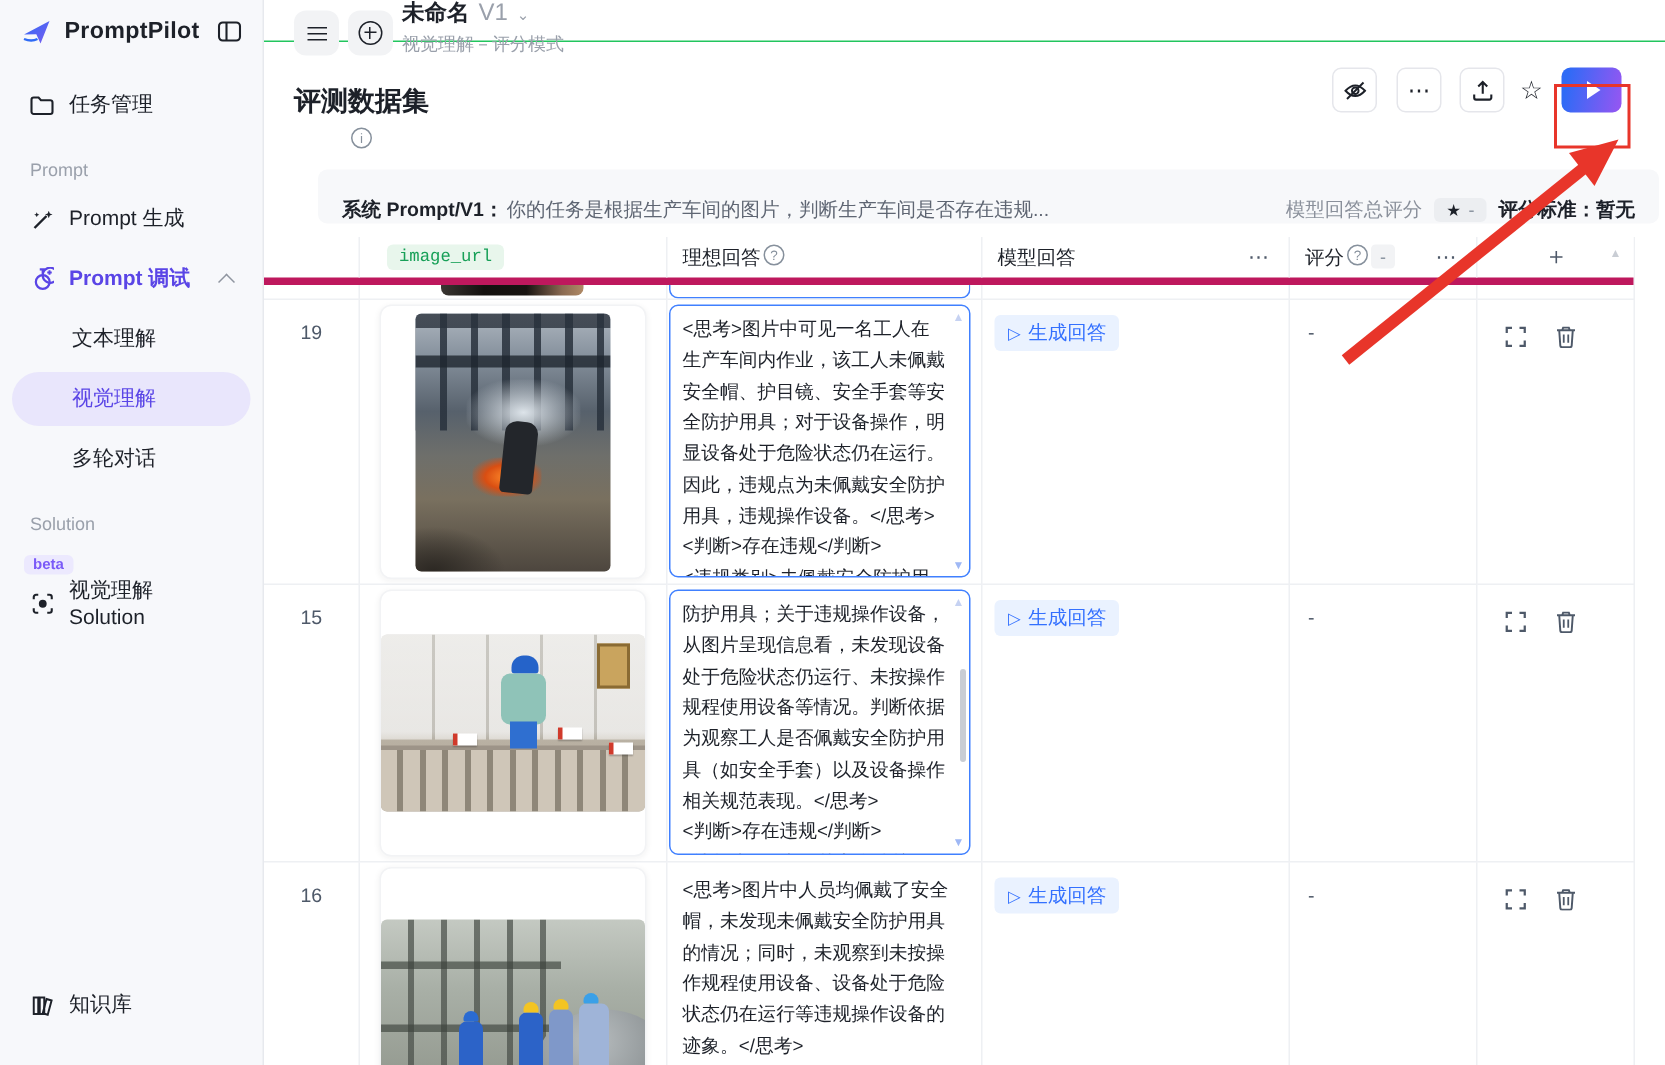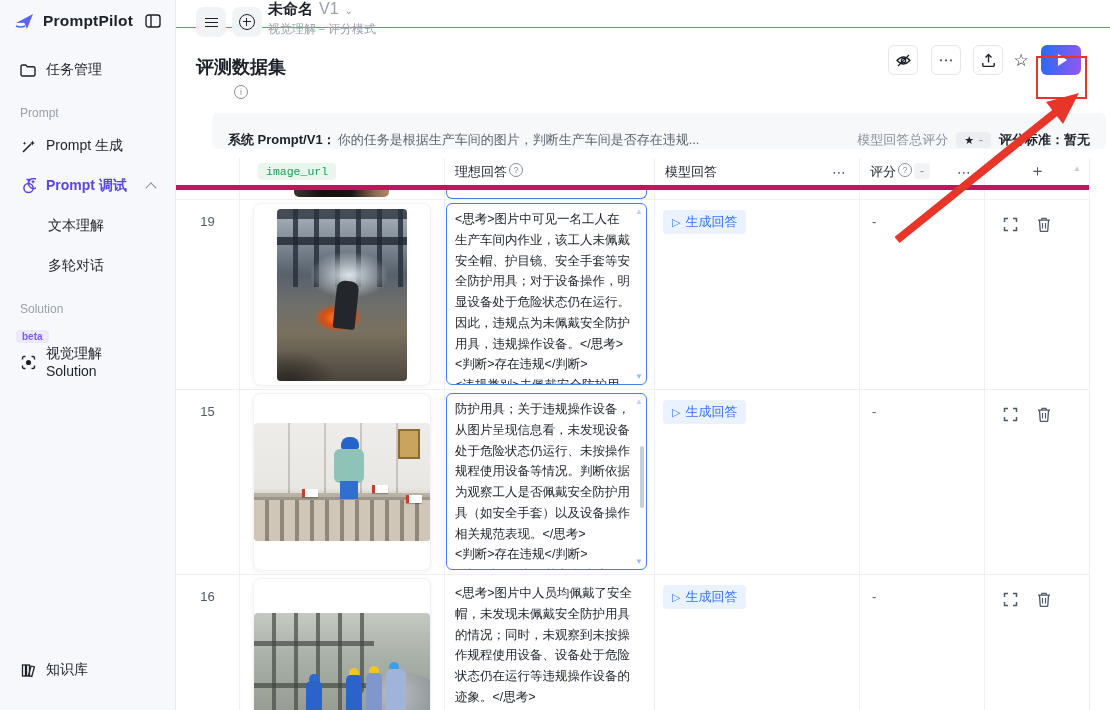--- a/index.html
+++ b/index.html
@@ -200,20 +200,23 @@
             <path d="M12 2.2 v3 M10.5 3.7 h3" stroke="#5a45e6" stroke-width="1.3"></path>
           </svg>
       </span>
       <span>Prompt 调试</span>
       <span class="spacer"></span>
       <span class="chev up"></span>
     </div>
 
     <div class="sub-item">
       <span>文本理解</span>
+    </div>
+    <div class="sub-item selected">
+      <span>视觉理解</span>
     </div>
     <div class="sub-item">
       <span>多轮对话</span>
     </div>
 
 
     <div class="section-label">Solution</div>
     <span class="beta-badge">beta</span>
     <div class="nav-item nav-solution">
       <span class="glyph">

